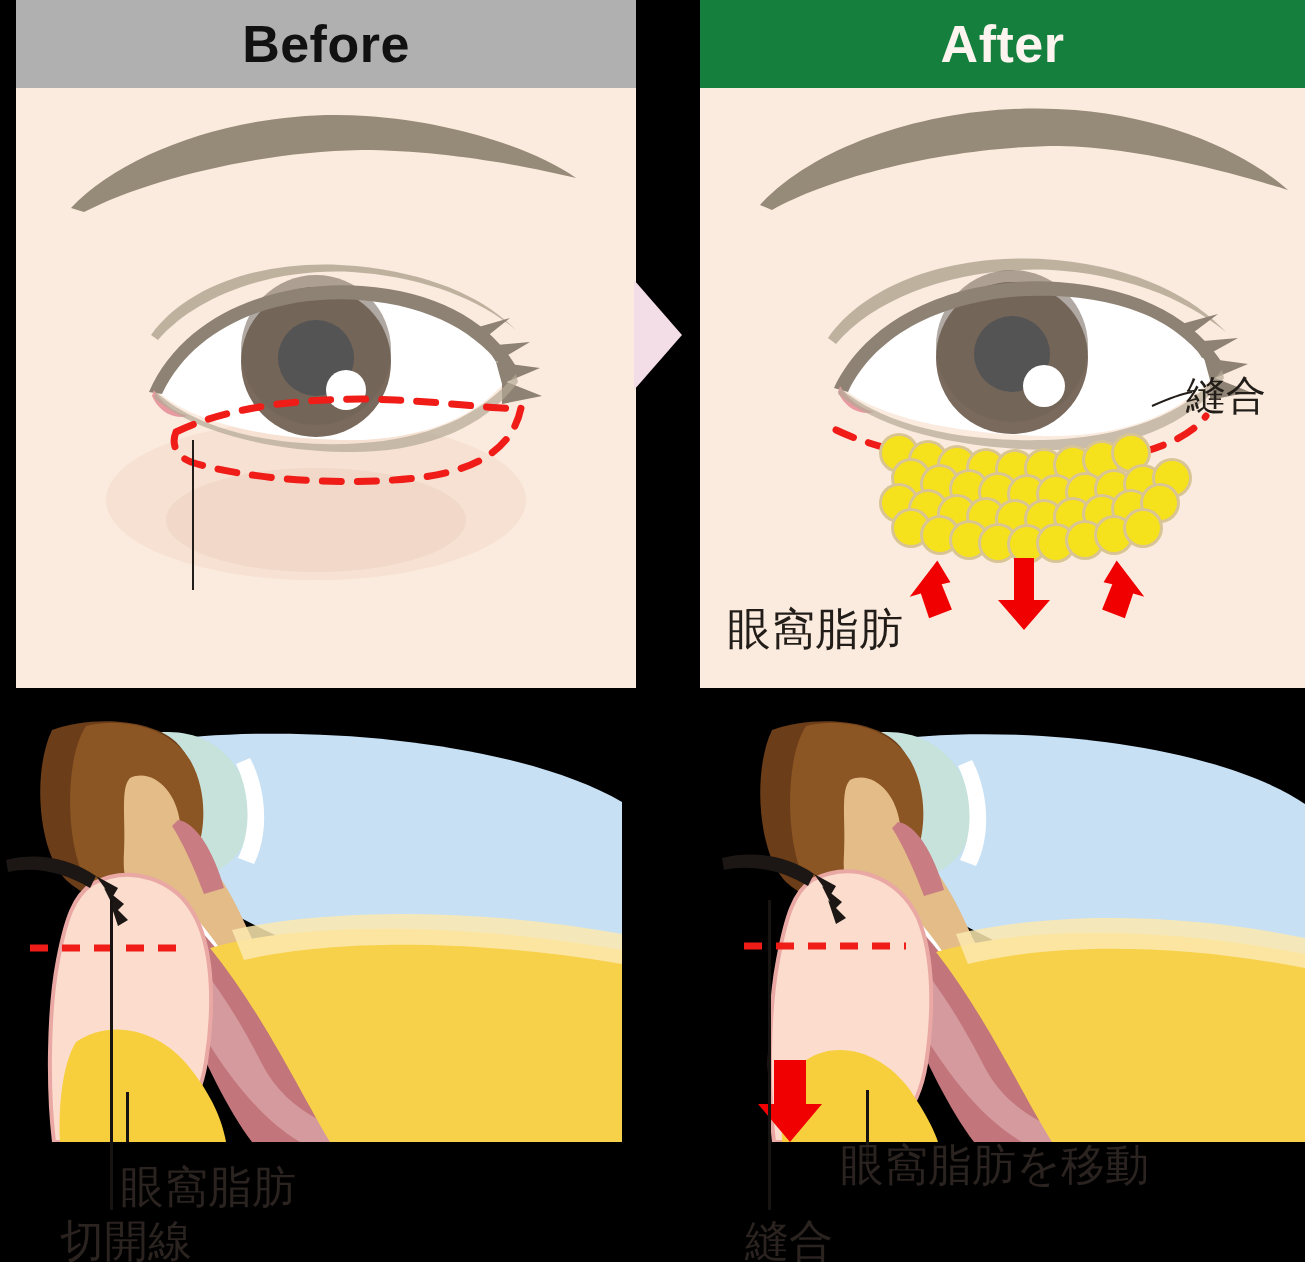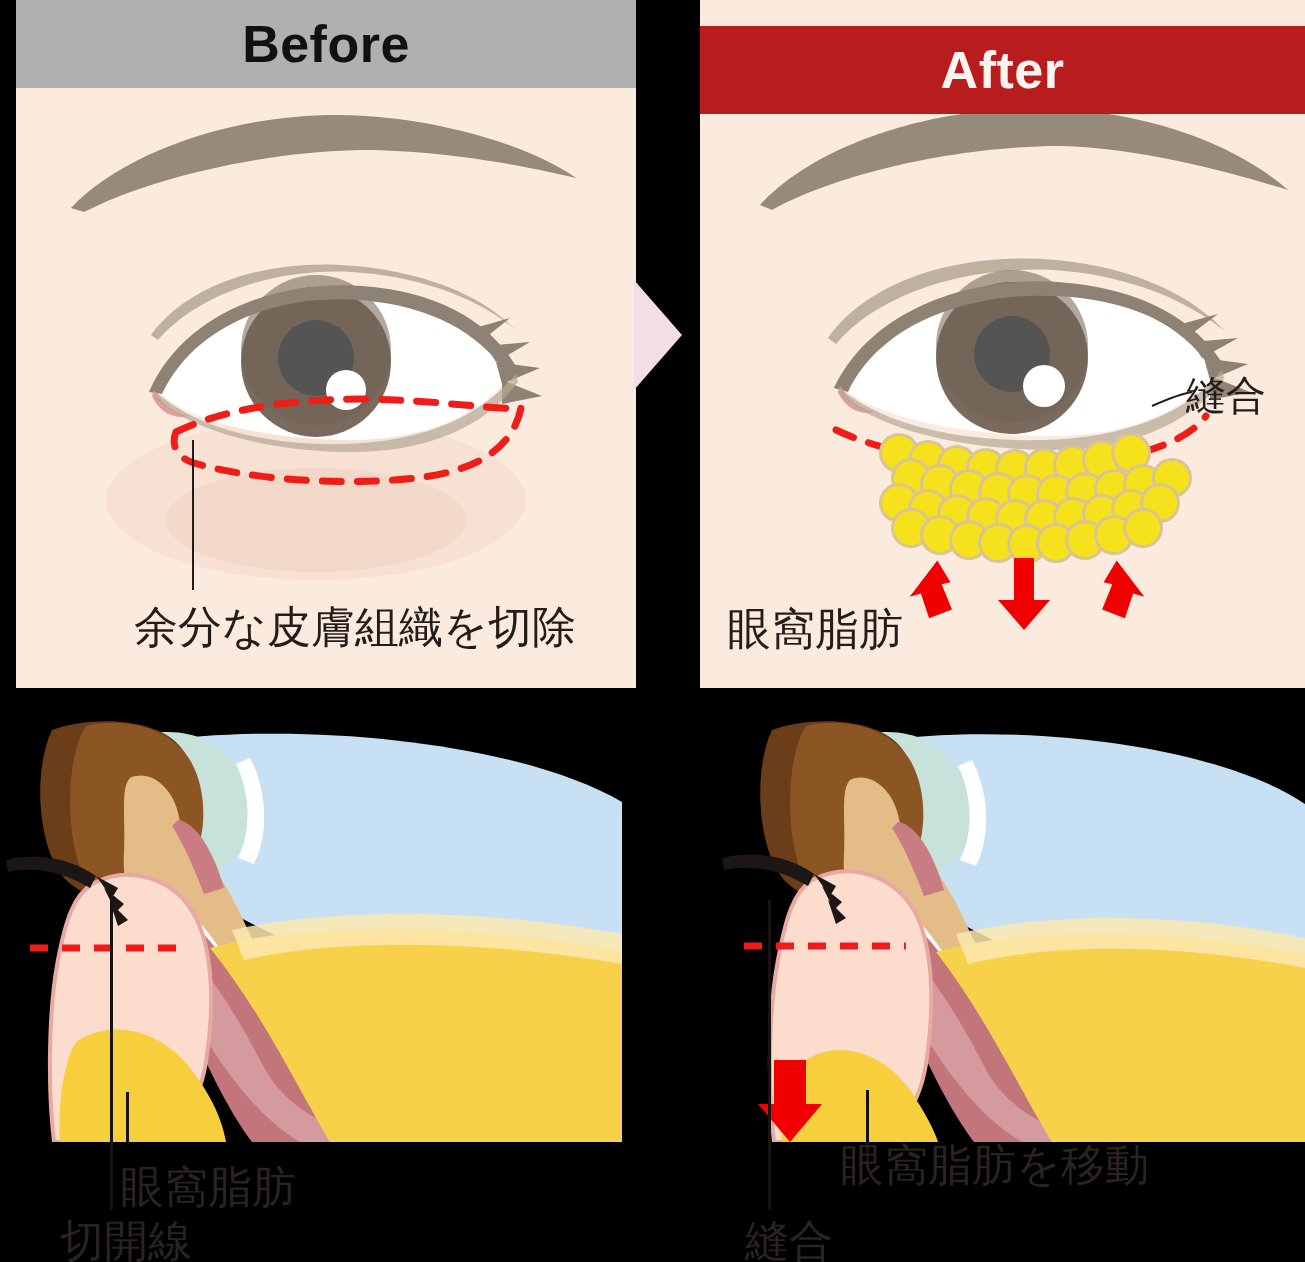--- a/index.html
+++ b/index.html
@@ -9,21 +9,21 @@
   .panel{position:absolute;overflow:hidden;}
 
   
   #panel-before{left:16px;top:0;width:620px;height:688px;background:#fca5a5;}
   #panel-after {left:700px;top:0;width:605px;height:688px;background:#fbeade;}
 
   .hdr{position:absolute;left:0;top:0;width:100%;height:88px;
        display:flex;align-items:center;justify-content:center;
        font-size:52px;font-weight:bold;letter-spacing:.5px;}
   #hdr-before{background:#b0b0b0;color:#111;}
-  #hdr-after {background:#b91c1c;color:#fdf3ef;margin-top:26px;}
+  #hdr-after {background:#15803d;color:#fdf3ef;}
 
   
   #panel-xs-before{left:0;top:712px;width:622px;height:430px;background:#000;}
   #panel-xs-after {left:700px;top:712px;width:605px;height:430px;background:#000;}
 
   
   #flow-arrow{position:absolute;left:634px;top:280px;width:0;height:0;
       border-top:55px solid transparent;border-bottom:55px solid transparent;
       border-left:48px solid #f3dde6;}
 
@@ -94,21 +94,20 @@
              L502,382 C466,432 400,454 328,452 C246,450 176,430 138,398 Z" fill="#b3a894" opacity="0.7"></path>
 
     <path d="M160,432 C215,405 300,396 380,400 C440,403 486,410 505,408
              C498,442 470,470 400,478 C320,487 225,478 175,462
              C160,456 155,444 160,432 Z" fill="none" stroke="#ef1c18" stroke-width="7" stroke-dasharray="19 16" stroke-linecap="round"></path>
   </svg>
 
   <div class="hdr" id="hdr-before">Before</div>
 
   <div class="leader" id="leader-excise"></div>
-  <div class="lbl" id="lbl-excise">余分な皮膚組織を切除</div>
 </div>
 
 <div id="flow-arrow"></div>
 
 <div class="panel" id="panel-after">
 
   <svg width="605" height="688" viewBox="0 0 605 688">
     <rect x="0" y="0" width="605" height="688" fill="#fbeade"></rect>
 
     <path d="M60,205 C120,140 250,100 375,110 C470,118 545,152 588,190

